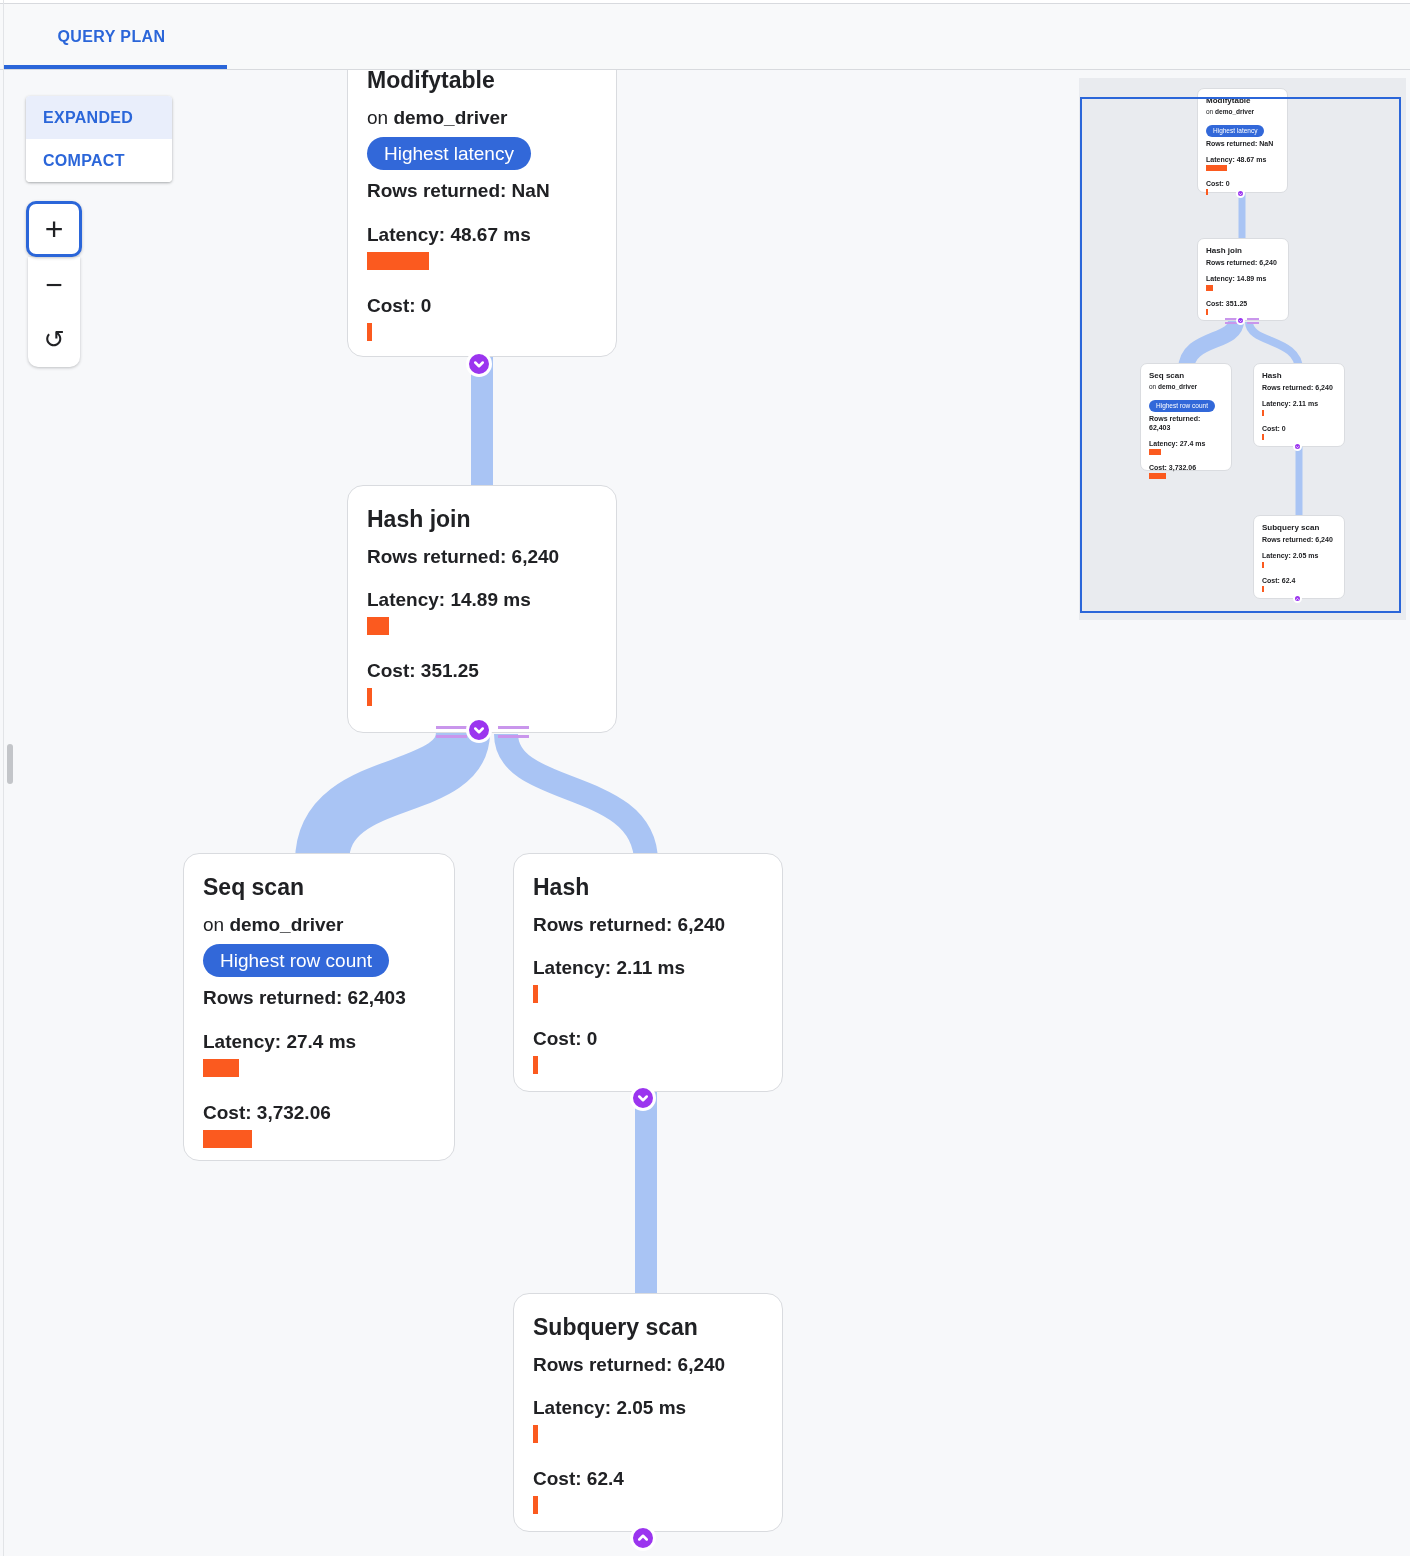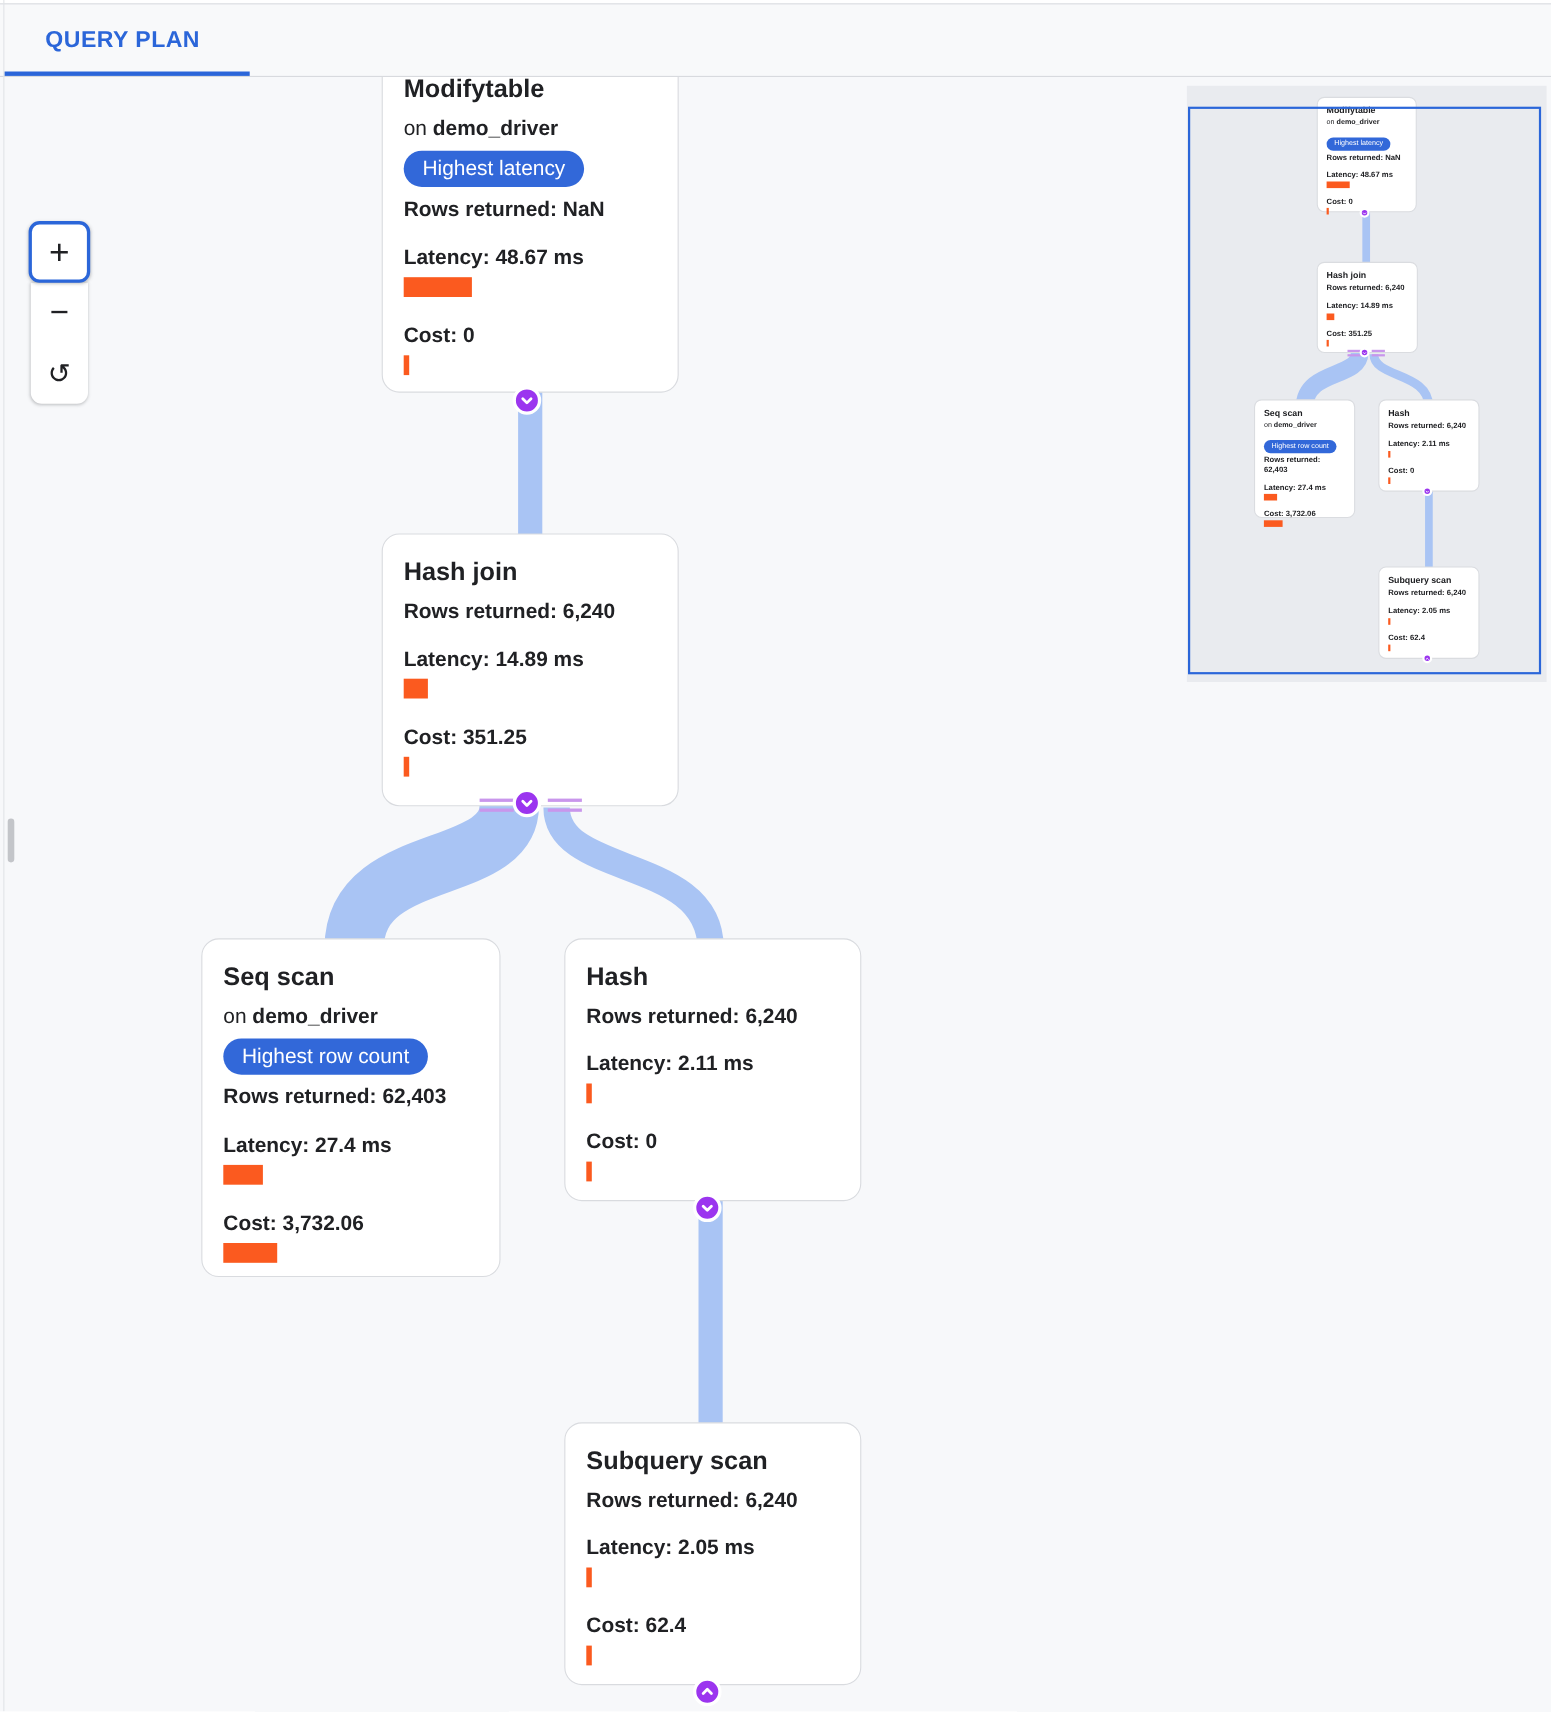--- a/index.html
+++ b/index.html
@@ -3,21 +3,21 @@
 <meta charset="utf-8">
 <style>
   * { margin:0; padding:0; box-sizing:border-box; }
   html,body { background:#fff; }
   body { font-family:"Liberation Sans","DejaVu Sans",sans-serif; color:#202124; }
   .stage { position:relative; width:1410px; height:1556px; background:#f7f8fa; overflow:hidden; }
 
   
   .topstrip { position:absolute; top:0; left:0; right:0; height:4px; background:#fff; border-bottom:1px solid #d8dade; z-index:25; }
   .tabbar { position:absolute; top:4px; left:0; right:0; height:66px; background:#f8f9fa; border-bottom:1px solid #d8dade; display:flex; z-index:20; }
-  .tab { position:relative; width:223px; display:flex; align-items:center; justify-content:center; font-size:21px; font-weight:700; letter-spacing:.4px; color:#5f6368; cursor:pointer; }
+  .tab { position:relative; width:223px; display:flex; align-items:center; justify-content:center; font-size:16px; font-weight:700; letter-spacing:.4px; color:#5f6368; cursor:pointer; }
   .tab.active { color:#2b66d9; }
   .tab.active .tabline { position:absolute; left:4px; right:-4px; bottom:0; height:4px; background:#2b66d9; }
   .leftline { position:absolute; left:3px; top:0; bottom:0; width:1px; background:#e2e4e7; z-index:26; }
   .scrollthumb { position:absolute; left:7px; top:744px; width:6px; height:40px; border-radius:3px; background:#c3c5c9; z-index:26; }
 
   
   .viewmode { position:absolute; left:26px; top:96px; width:146px; background:#fff; border-radius:4px; box-shadow:0 1px 3px rgba(60,64,67,.3), 0 1px 2px rgba(60,64,67,.15); z-index:15; overflow:hidden; }
   .viewmode .opt { height:43px; display:flex; align-items:center; padding-left:17px; font-size:16px; font-weight:700; letter-spacing:.3px; color:#2b66d9; cursor:pointer; background:#fff; }
   .viewmode .opt.selected { background:#e9eefb; }
   .zoombtn { position:absolute; background:#fff; display:flex; align-items:center; justify-content:center; cursor:pointer; z-index:15; }
@@ -165,20 +165,24 @@
   <div class="topstrip"></div>
   <div class="tabbar">
     <div class="tab active">
       <span>QUERY PLAN</span>
       <div class="tabline"></div>
     </div>
   </div>
   <div class="leftline"></div>
   <div class="scrollthumb"></div>
 
+  <div class="viewmode">
+    <div class="opt selected">EXPANDED</div>
+    <div class="opt">COMPACT</div>
+  </div>
   <div class="zoomstack">
     <div class="zbtn">−</div>
     <div class="zbtn reset">↺</div>
   </div>
   <div class="zoombtn zoom-in">+</div>
 
   <div class="minimap">
     <svg class="medges" width="327" height="542" aria-hidden="true">
       <path d="M163 112 L163 170" stroke-width="7"></path>
       <path d="M157 243 C157 266 107 258 107 292" stroke-width="16"></path>

